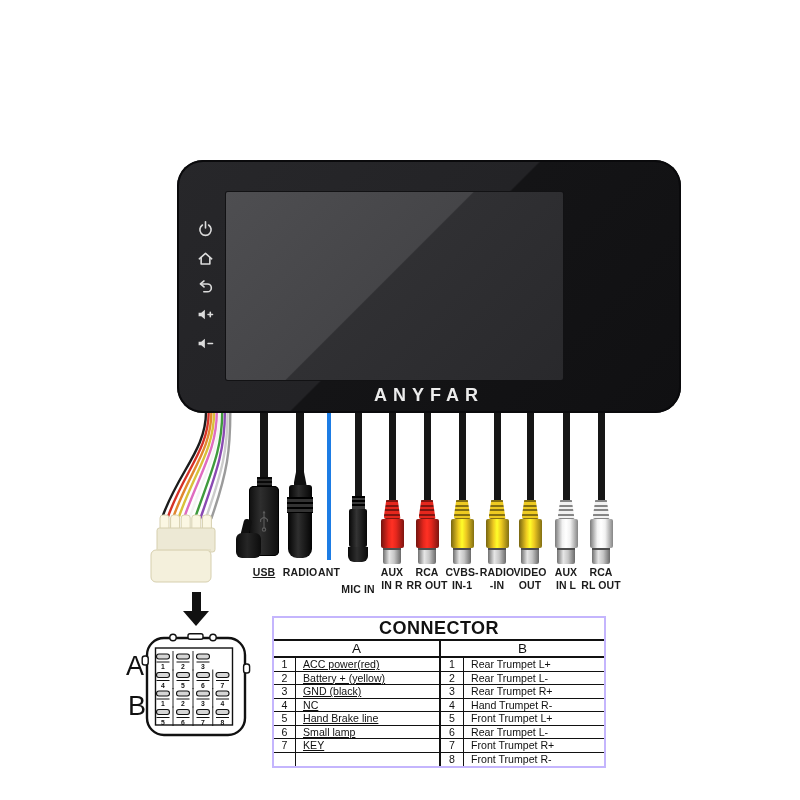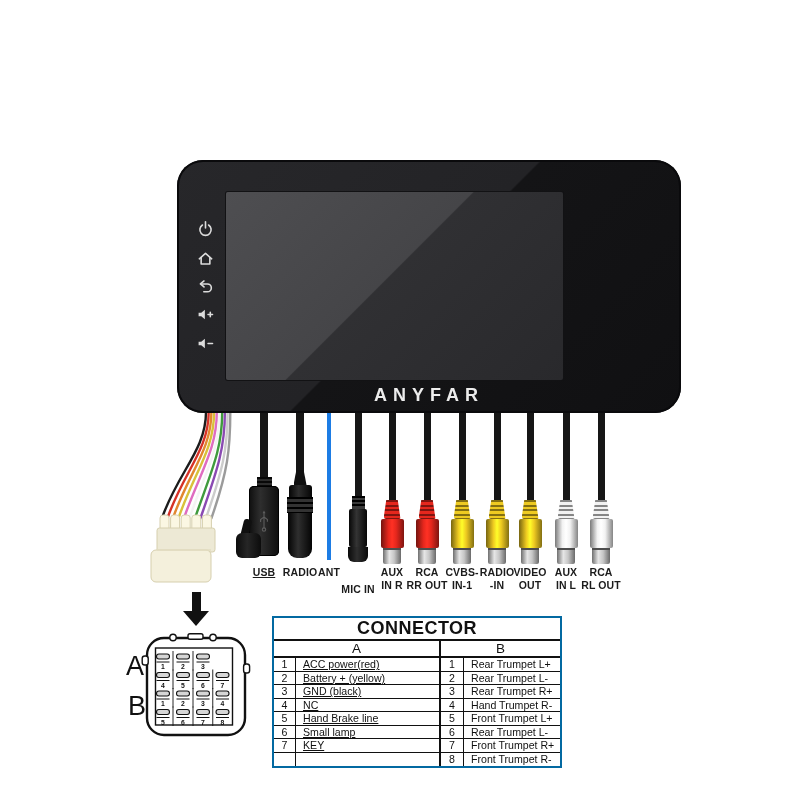--- a/index.html
+++ b/index.html
@@ -27,21 +27,21 @@
   .lbl{position:absolute;width:64px;text-align:center;font-size:10.5px;font-weight:600;
        color:#1b1b1b;line-height:12.5px;letter-spacing:0.1px;}
 
   
   .down-arrow{position:absolute;left:183px;top:592px;width:26px;height:34px;}
   .down-arrow .stem{width:9px;height:19px;background:#111;margin:0 auto;}
   .down-arrow .head{width:0;height:0;border-left:13px solid transparent;
        border-right:13px solid transparent;border-top:15px solid #111;}
 
   
-  .ctable{position:absolute;left:272px;top:616px;width:290px;border:2px solid #0369a1;
+  .ctable{position:absolute;left:272px;top:616px;width:334px;border:2px solid #c4b5fd;
           box-sizing:border-box;background:#fff;color:#111;}
   .ct-title{height:21px;border-bottom:2px solid #111;display:flex;align-items:center;
             justify-content:center;font-size:18px;font-weight:bold;letter-spacing:0.5px;}
   .ct-head{display:grid;grid-template-columns:167px 1fr;border-bottom:2px solid #111;height:15px;}
   .ct-head div{display:flex;align-items:center;justify-content:center;font-size:13.5px;}
   .ct-ha{border-right:2px solid #111;}
   .ct-body{display:grid;grid-template-columns:22px 145px 23px 1fr;grid-auto-rows:13.5px;}
   .ct-body .cell{display:flex;align-items:center;font-size:10.6px;border-bottom:1px solid #111;
                  box-sizing:border-box;white-space:nowrap;overflow:hidden;}
   .ct-body .num{justify-content:center;border-right:1px solid #111;}

